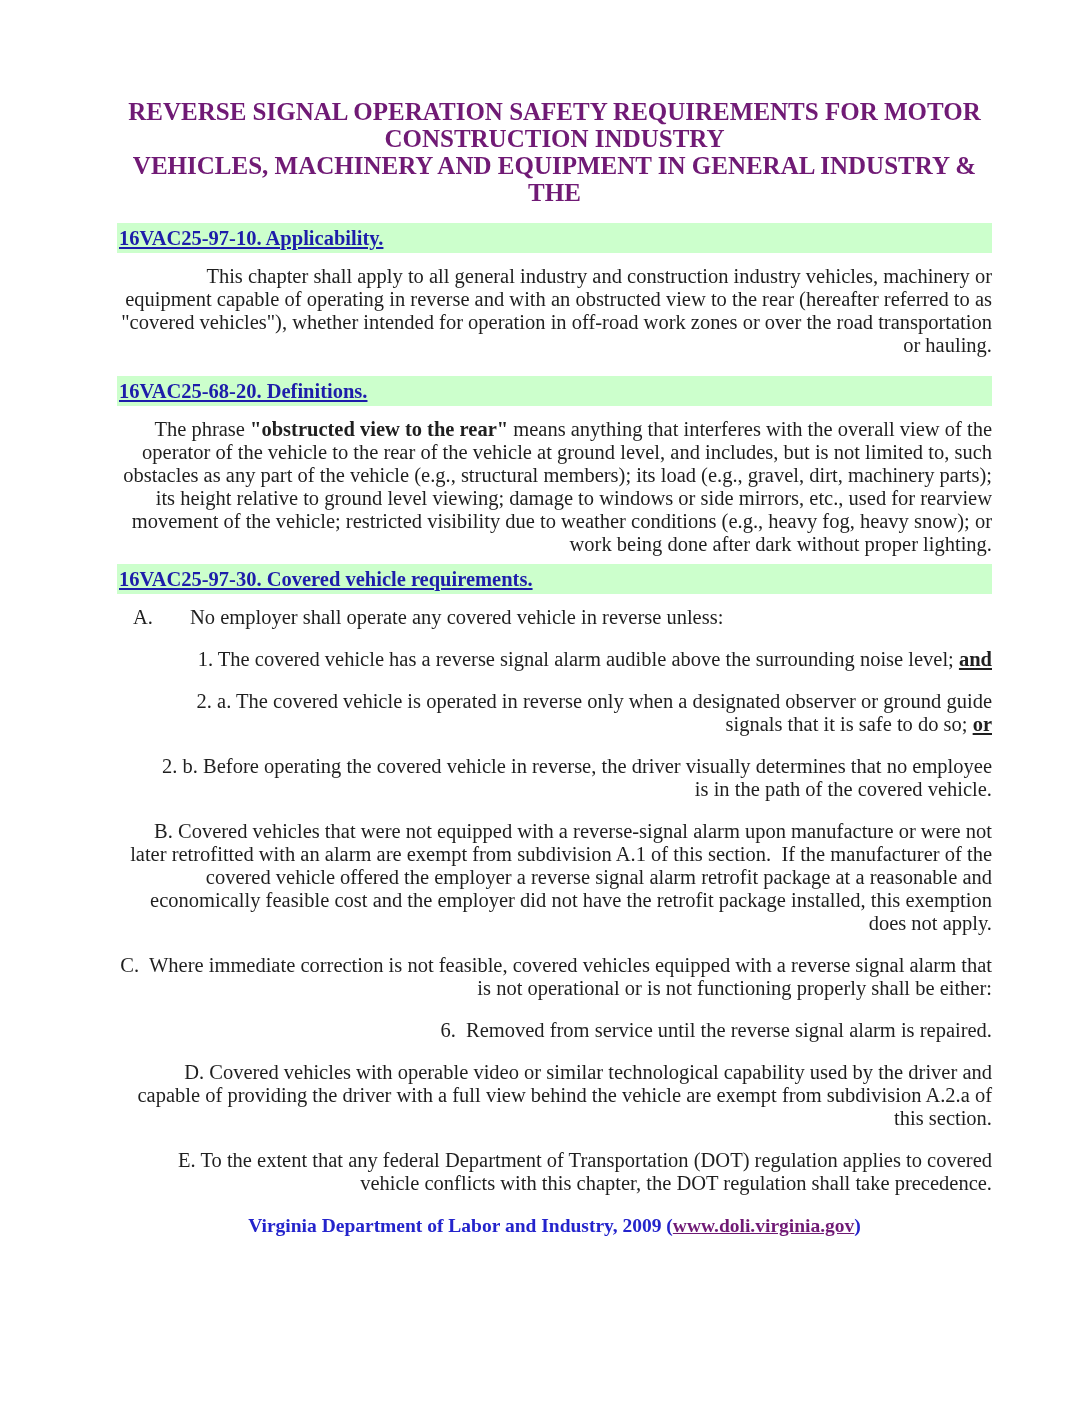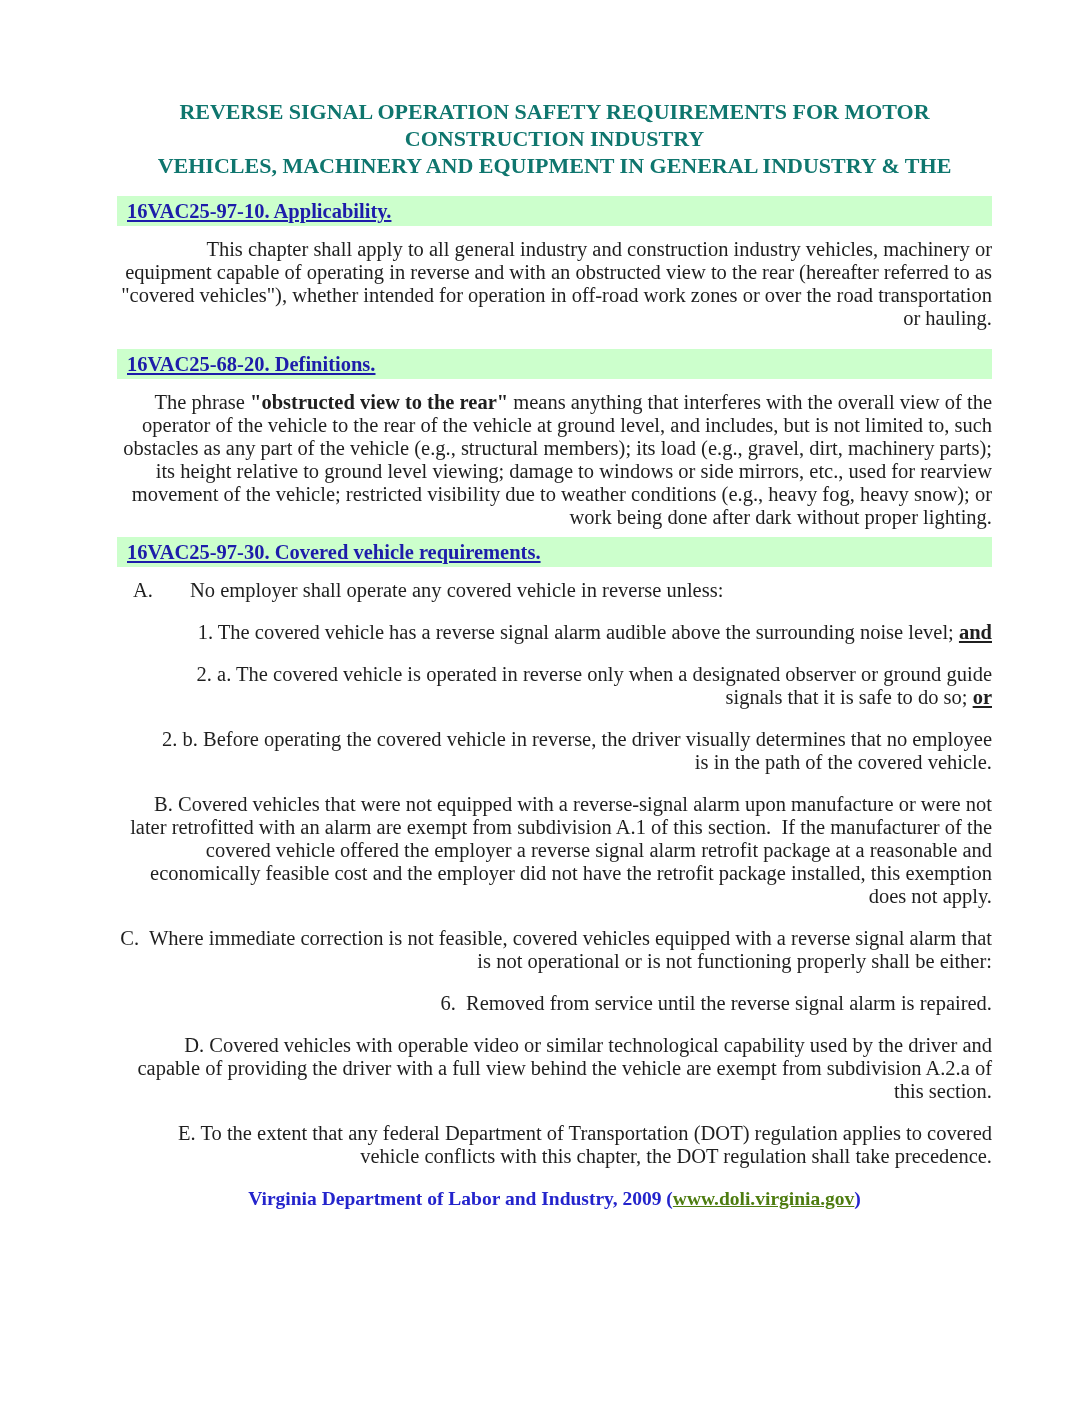--- a/index.html
+++ b/index.html
@@ -11,38 +11,38 @@
     padding: 98px 96px 0 117px;
     background: #ffffff;
     font-family: "Liberation Serif", serif;
     font-size: 20.5px;
     line-height: 23px;
     color: #1f1f1f;
     overflow: hidden;
   }
   .doc-title {
     text-align: center;
-    color: #0f766e;
+    color: #701a75;
     font-weight: bold;
-    font-size: 22px;
+    font-size: 25px;
     line-height: 27px;
     margin-bottom: 17px;
   }
   .green-bar {
     background: #ccffcc;
     height: 30px;
     display: flex;
     align-items: center;
     margin: 0 0 12px 0;
   }
   .green-bar .ht {
     color: #1d1daa;
     font-weight: bold;
     text-decoration: underline;
-    padding-left: 10px;
+    padding-left: 2px;
     white-space: pre-wrap;
   }
   .para {
     margin: 0 0 19px 0;
     white-space: pre-wrap;
     text-align: right;
   }
   .para.tight { margin-bottom: 8px; }
   .indent { margin-left: 45px; }
   .a-row {
@@ -56,21 +56,21 @@
   .footer {
     text-align: center;
     color: #2424cc;
     font-weight: bold;
     font-size: 19.5px;
     line-height: 23px;
     white-space: pre-wrap;
   }
   .footer-link {
     text-decoration: underline;
-    color: #4d7c0f;
+    color: #701a75;
     cursor: pointer;
   }
 </style>
 </head>
 <body>
 
 <div class="page">
 
   <div class="doc-title">
     <div>REVERSE SIGNAL OPERATION SAFETY REQUIREMENTS FOR MOTOR</div>

